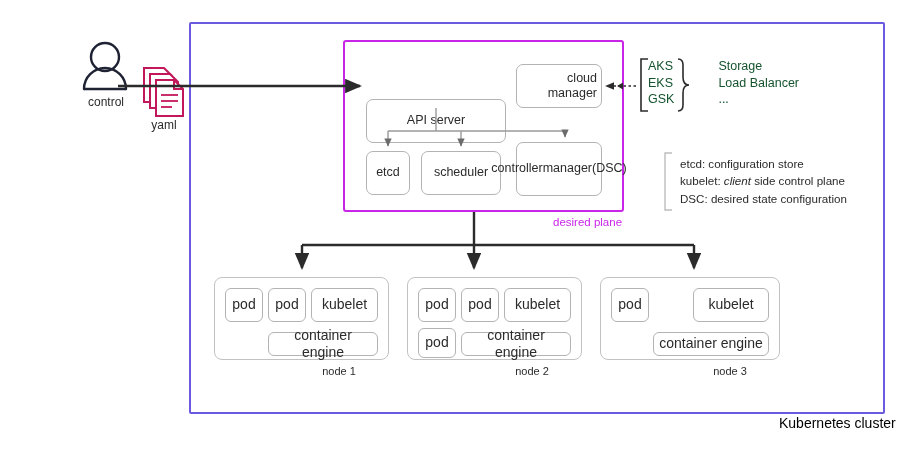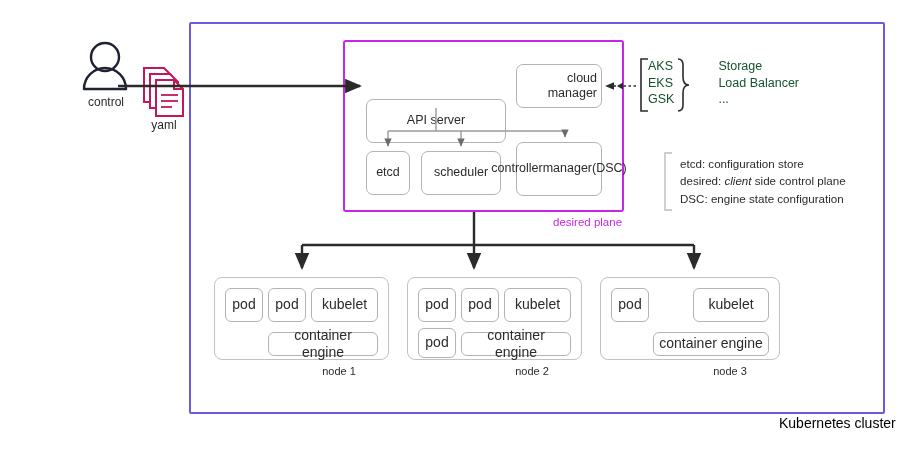--- a/index.html
+++ b/index.html
@@ -237,23 +237,23 @@
       <div>Storage</div>
       <div>Load Balancer</div>
       <div>...</div>
     </div>
   </div>
 
   <div id="legend" style="left:680px; top:155px;">
     <div class="lines">
       <div>etcd: configuration store</div>
       <div>
-        <span>desired: </span><i>client</i><span> side control plane</span>
+        <span>kubelet: </span><i>client</i><span> side control plane</span>
       </div>
-      <div>DSC: engine state configuration</div>
+      <div>DSC: desired state configuration</div>
     </div>
   </div>
 
   <div class="node-frame" style="left:214px; top:277px; width:175px; height:83px;"></div>
   <div class="box small" style="left:225px; top:288px; width:38px; height:34px;">
     <span>pod</span>
   </div>
   <div class="box small" style="left:268px; top:288px; width:38px; height:34px;">
     <span>pod</span>
   </div>

